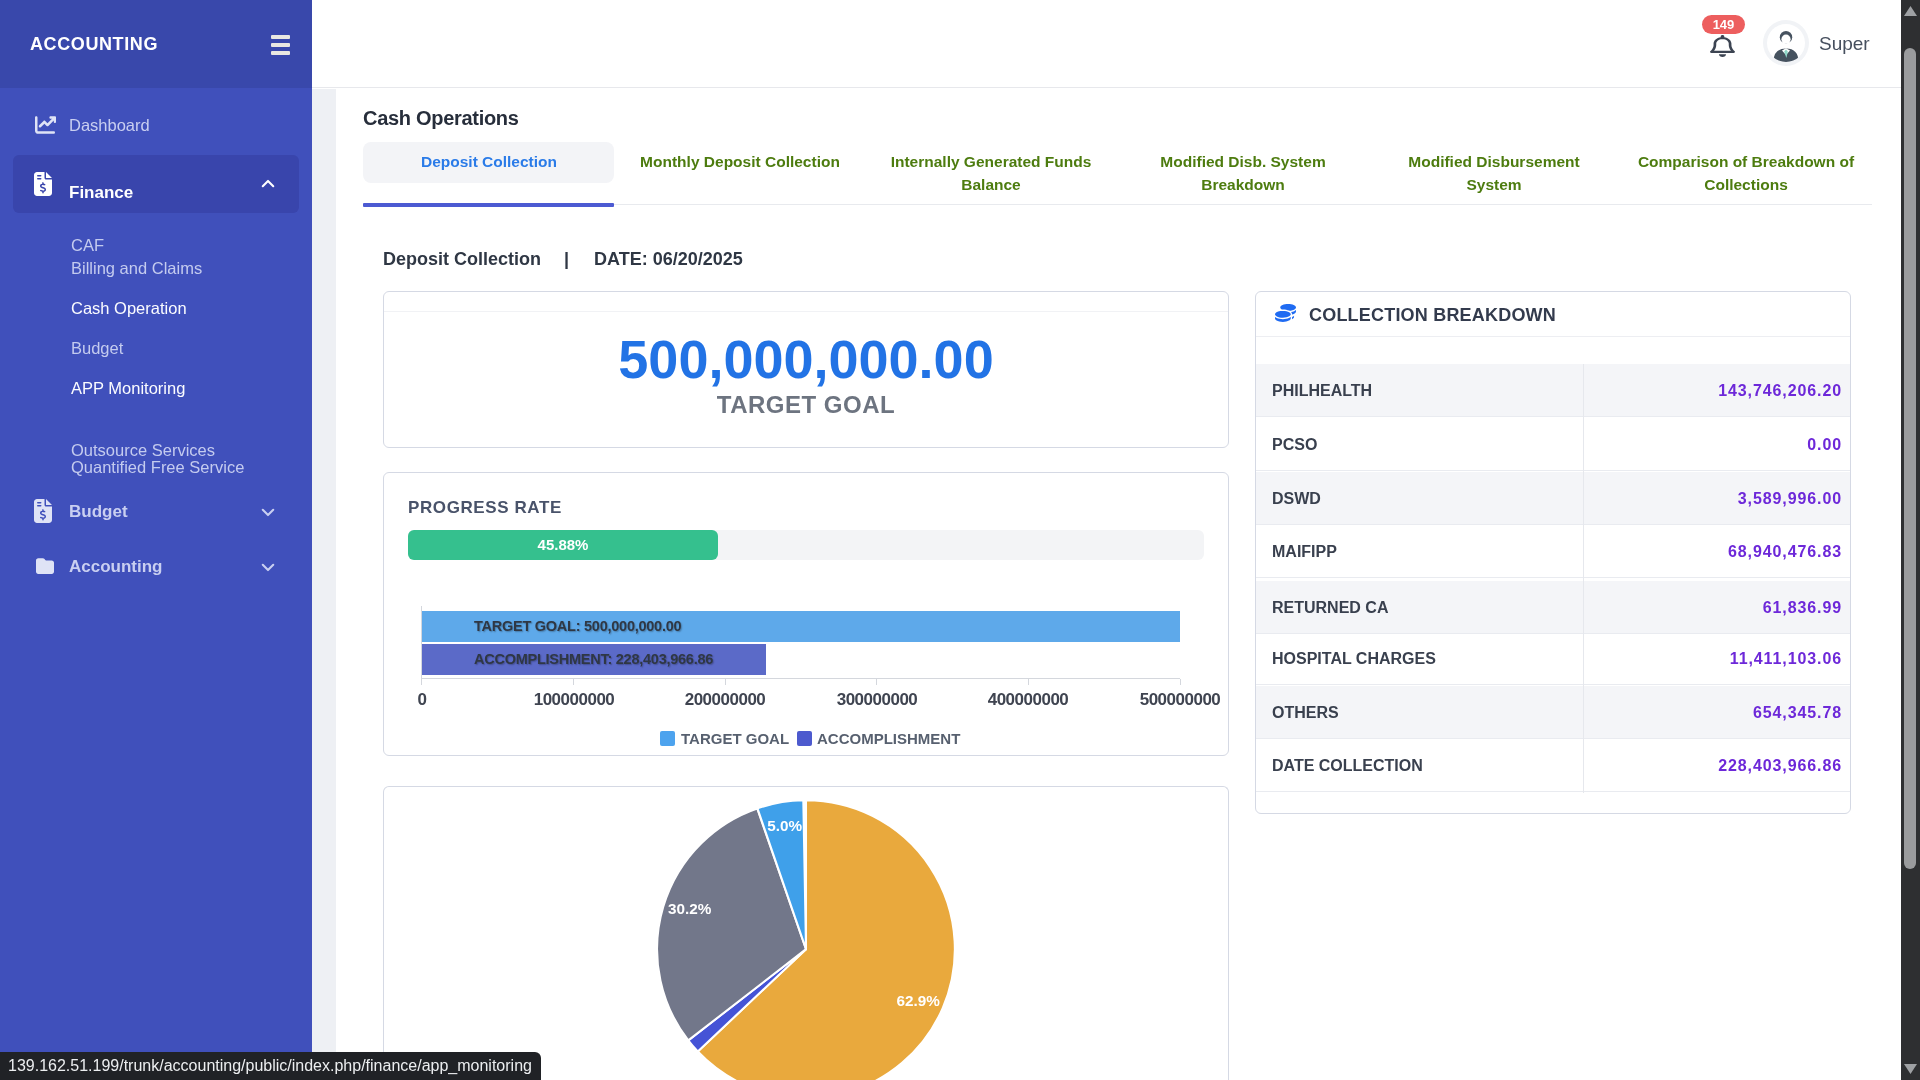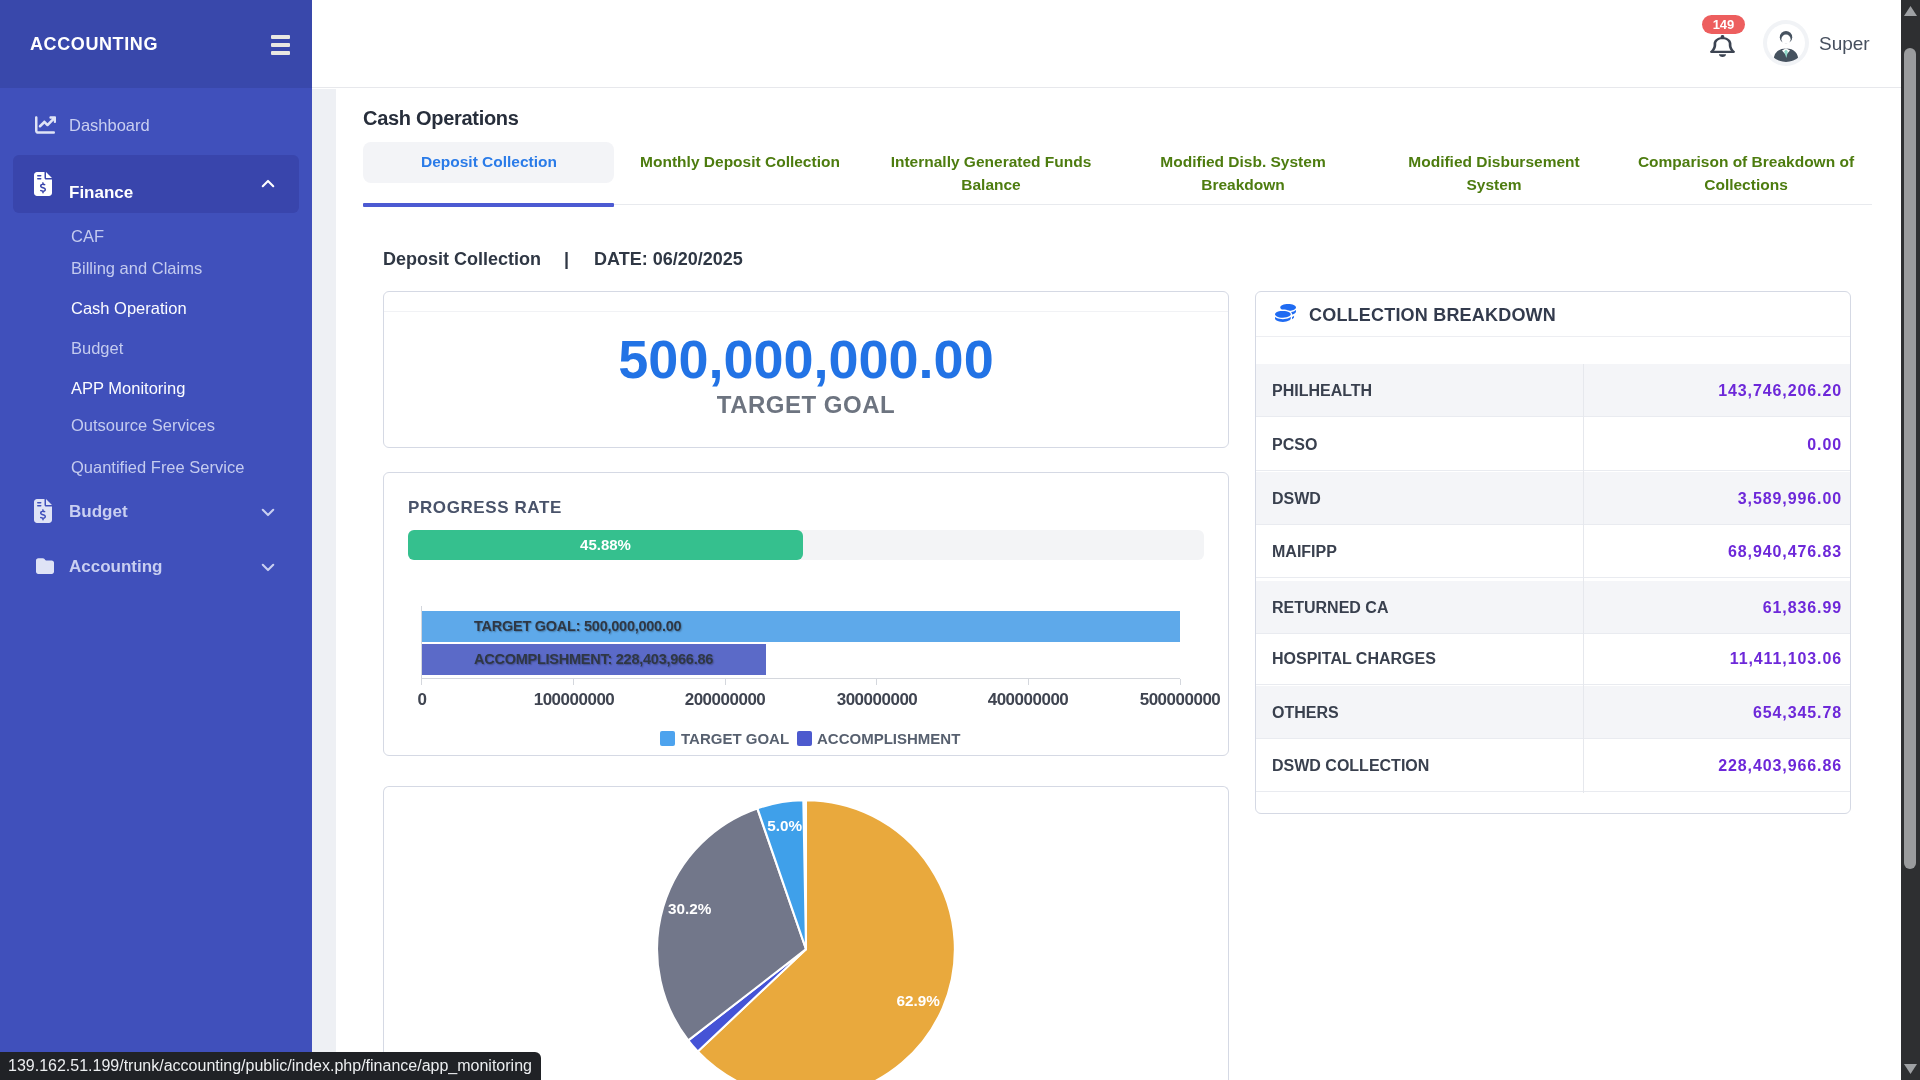--- a/index.html
+++ b/index.html
@@ -49,21 +49,21 @@
   
   #card1 { left:383px; top:291px; width:846px; height:157px; }
   #card1-div { left:384px; top:311px; width:844px; height:1px; background:#f1f2f5; }
   #bignum { left:384px; top:328px; width:844px; text-align:center; font-size:54px; font-weight:bold; color:#2273e5; letter-spacing:0px; }
   #biglabel { left:384px; top:391px; width:844px; text-align:center; font-size:24px; font-weight:bold; color:#6d7480; letter-spacing:0.5px; }
 
   
   #card2 { left:383px; top:472px; width:846px; height:284px; }
   #prate { left:408px; top:498px; font-size:17px; font-weight:bold; color:#49536a; letter-spacing:0.6px;text-align:right; }
   #ptrack { left:408px; top:530px; width:796px; height:30px; background:#f3f4f6; border-radius:6px; }
-  #pfill { left:408px; top:530px; width:395px; height:30px; background:#35c08e; border-radius:6px; color:#fff; font-size:15px; font-weight:bold; text-align:center; line-height:30px; }
+  #pfill { left:408px; top:530px; width:310px; height:30px; background:#35c08e; border-radius:6px; color:#fff; font-size:15px; font-weight:bold; text-align:center; line-height:30px; }
   .bar-label { font-size:14.5px; font-weight:bold; color:#2f3744; letter-spacing:-0.25px; text-shadow:1px 1px 1.5px rgba(0,0,0,0.28); }
   #bar1 { left:422px; top:611px; width:758px; height:31px; background:#5ea9ea; }
   #bar2 { left:422px; top:644px; width:344px; height:31px; background:#5b6ac8; }
   #bl1 { left:474px; top:611px; height:31px; line-height:31px; }
   #bl2 { left:474px; top:644px; height:31px; line-height:31px; }
   .tick { top:691px; width:120px; text-align:center; font-size:17px; font-weight:bold; color:#3f4450; letter-spacing:-0.5px; line-height:17px; }
   .leg-sq { top:731px; width:15px; height:15px; border-radius:2px; }
   .leg-tx { top:730px; font-size:15px; color:#57606f; font-weight:bold; }
 
   
@@ -130,26 +130,26 @@
 
 <div class="abs" id="finance-active"></div>
 <svg class="abs" style="left:34px;top:172px" width="18" height="24" viewBox="0 0 384 512">
     <path fill="#ffffff" d="M64 0C28.7 0 0 28.7 0 64L0 448c0 35.3 28.7 64 64 64l256 0c35.3 0 64-28.7 64-64l0-288-128 0c-17.7 0-32-14.3-32-32L224 0 64 0zM256 0l0 128 128 0L256 0zM64 80c0-8.8 7.2-16 16-16l64 0c8.8 0 16 7.2 16 16s-7.2 16-16 16L80 96c-8.8 0-16-7.2-16-16zm0 64c0-8.8 7.2-16 16-16l64 0c8.8 0 16 7.2 16 16s-7.2 16-16 16l-64 0c-8.8 0-16-7.2-16-16zm128 72c8.8 0 16 7.2 16 16l0 17.3c8.5 1.2 16.7 3.1 24.1 5.1c8.5 2.3 13.6 11 11.3 19.6s-11 13.6-19.6 11.3c-11.1-3-22-5.2-32.1-5.3c-8.4-.1-17.4 1.8-23.6 5.5c-5.7 3.4-8.1 7.3-8.1 12.8c0 3.7 1.3 6.5 7.3 10.1c6.9 4.1 16.6 7.1 29.2 10.9l.5 .1c11.3 3.4 25.3 7.6 36.3 14.6c12.1 7.6 22.4 19.7 22.7 38.2c.3 19.3-9.6 33.3-22.9 41.6c-7.7 4.8-16.4 7.6-25.1 9.1l0 17.1c0 8.8-7.2 16-16 16s-16-7.2-16-16l0-17.8c-11.2-2.1-21.7-5.7-30.9-8.9c-2.1-.7-4.2-1.4-6.2-2.1c-8.4-2.8-12.9-11.9-10.1-20.2s11.9-12.9 20.2-10.1c2.5 .8 4.8 1.6 7.1 2.4c13.6 4.6 24.6 8.4 36.3 8.7c9.1 .3 17.9-1.7 23.7-5.3c5.1-3.2 7.9-7.3 7.8-14c-.1-4.6-1.8-7.8-7.7-11.6c-6.8-4.3-16.5-7.4-29-11.2l-1.6-.5c-11-3.3-24.3-7.3-34.8-13.7c-12-7.2-22.6-18.9-22.7-37.3c-.1-19.4 10.8-32.8 23.8-40.5c7.5-4.4 15.8-7.2 24.1-8.7l0-17.7c0-8.8 7.2-16 16-16z"></path>
   </svg>
 <div class="abs mi-text mi-bright" style="left:69px;top:173px;font-size:17px;font-weight:bold;color:#ffffff">Finance</div>
 <svg class="abs chev" style="left:261px;top:177px" viewBox="0 0 16 16">
     <path d="M2 10.5 L8 4.5 L14 10.5" fill="none" stroke="#ffffff" stroke-width="2.4" stroke-linecap="round" stroke-linejoin="round"></path>
   </svg>
 
-<div class="abs sub" style="top:227px">CAF</div>
+<div class="abs sub" style="top:236px">CAF</div>
 <div class="abs sub" style="top:259px">Billing and Claims</div>
 <div class="abs sub sub-bright" style="top:299px">Cash Operation</div>
 <div class="abs sub" style="top:339px">Budget</div>
 <div class="abs sub sub-bright" style="top:379px">APP Monitoring</div>
-<div class="abs sub" style="top:416px">Outsource Services</div>
+<div class="abs sub" style="top:441px">Outsource Services</div>
 <div class="abs sub" style="top:458px">Quantified Free Service</div>
 
 <svg class="abs" style="left:34px;top:499px" width="18" height="24" viewBox="0 0 384 512">
     <path fill="#dfe3f6" d="M64 0C28.7 0 0 28.7 0 64L0 448c0 35.3 28.7 64 64 64l256 0c35.3 0 64-28.7 64-64l0-288-128 0c-17.7 0-32-14.3-32-32L224 0 64 0zM256 0l0 128 128 0L256 0zM64 80c0-8.8 7.2-16 16-16l64 0c8.8 0 16 7.2 16 16s-7.2 16-16 16L80 96c-8.8 0-16-7.2-16-16zm0 64c0-8.8 7.2-16 16-16l64 0c8.8 0 16 7.2 16 16s-7.2 16-16 16l-64 0c-8.8 0-16-7.2-16-16zm128 72c8.8 0 16 7.2 16 16l0 17.3c8.5 1.2 16.7 3.1 24.1 5.1c8.5 2.3 13.6 11 11.3 19.6s-11 13.6-19.6 11.3c-11.1-3-22-5.2-32.1-5.3c-8.4-.1-17.4 1.8-23.6 5.5c-5.7 3.4-8.1 7.3-8.1 12.8c0 3.7 1.3 6.5 7.3 10.1c6.9 4.1 16.6 7.1 29.2 10.9l.5 .1c11.3 3.4 25.3 7.6 36.3 14.6c12.1 7.6 22.4 19.7 22.7 38.2c.3 19.3-9.6 33.3-22.9 41.6c-7.7 4.8-16.4 7.6-25.1 9.1l0 17.1c0 8.8-7.2 16-16 16s-16-7.2-16-16l0-17.8c-11.2-2.1-21.7-5.7-30.9-8.9c-2.1-.7-4.2-1.4-6.2-2.1c-8.4-2.8-12.9-11.9-10.1-20.2s11.9-12.9 20.2-10.1c2.5 .8 4.8 1.6 7.1 2.4c13.6 4.6 24.6 8.4 36.3 8.7c9.1 .3 17.9-1.7 23.7-5.3c5.1-3.2 7.9-7.3 7.8-14c-.1-4.6-1.8-7.8-7.7-11.6c-6.8-4.3-16.5-7.4-29-11.2l-1.6-.5c-11-3.3-24.3-7.3-34.8-13.7c-12-7.2-22.6-18.9-22.7-37.3c-.1-19.4 10.8-32.8 23.8-40.5c7.5-4.4 15.8-7.2 24.1-8.7l0-17.7c0-8.8 7.2-16 16-16z"></path>
   </svg>
 <div class="abs mi-text" style="left:69px;top:502px;font-weight:bold;font-size:17px">Budget</div>
 <svg class="abs chev" style="left:261px;top:505px" viewBox="0 0 16 16">
     <path d="M2 5.5 L8 11.5 L14 5.5" fill="none" stroke="#c9cff1" stroke-width="2.4" stroke-linecap="round" stroke-linejoin="round"></path>
   </svg>
 
@@ -252,18 +252,18 @@
   </div>
 <div class="abs row" style="top:632px">
     <span class="rlab">HOSPITAL CHARGES</span>
     <span class="rval">11,411,103.06</span>
   </div>
 <div class="abs row row-g" style="top:686px">
     <span class="rlab">OTHERS</span>
     <span class="rval">654,345.78</span>
   </div>
 <div class="abs row" style="top:739px">
-    <span class="rlab">DSWD COLLECTION</span>
+    <span class="rlab">DATE COLLECTION</span>
     <span class="rval">228,403,966.86</span>
   </div>
 <div class="abs" id="vdiv"></div>
 
 <div class="abs" id="statusbar">139.162.51.199/trunk/accounting/public/index.php/finance/app_monitoring</div>
 
 </body></html>

